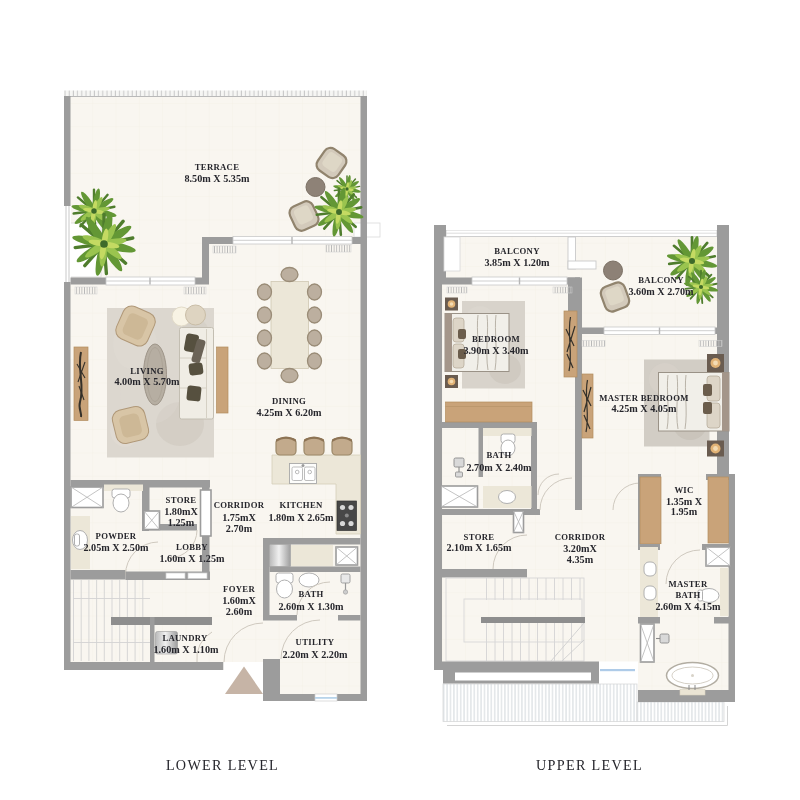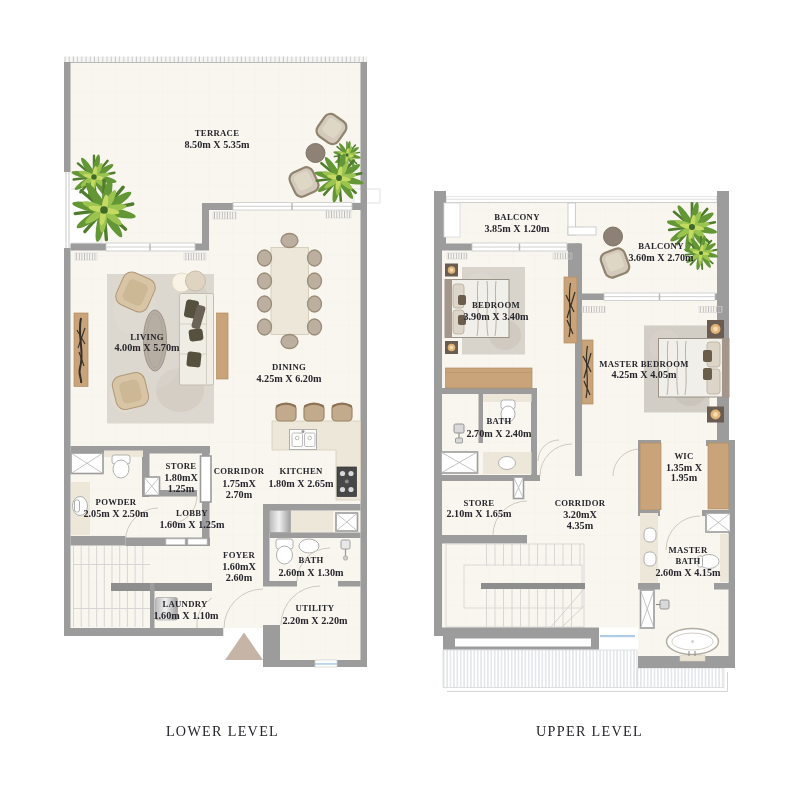--- a/index.html
+++ b/index.html
@@ -1,16 +1,16 @@
 <!DOCTYPE html>
 <html><head>
 <meta charset="utf-8">
 <style>
 html,body{margin:0;padding:0;background:#ffffff;}
-#wrap{width:800px;height:760px;position:relative;background:#fca5a5;}
+#wrap{width:800px;height:760px;position:relative;background:#fca5a5;margin-top:34px;}
 text{font-family:"Liberation Serif",serif;fill:#26262c;}
 .rn{font-size:8.7px;font-weight:700;letter-spacing:.3px;}
 .rd{font-size:10.2px;font-weight:700;letter-spacing:0px;}
 .ttl{font-size:14.2px;letter-spacing:1.3px;fill:#26262c;}
 .wall{fill:#9c9c9c;}
 .wallD{fill:#8e8e8e;}
 .marble{fill:#ece7d8;}
 .tan{fill:#c9a379;stroke:#b28d5f;stroke-width:.7;}
 .shaft{fill:#ffffff;stroke:#9c9c9c;stroke-width:1.6;}
 .fix{fill:#ffffff;stroke:#b0b0b0;stroke-width:1;}

